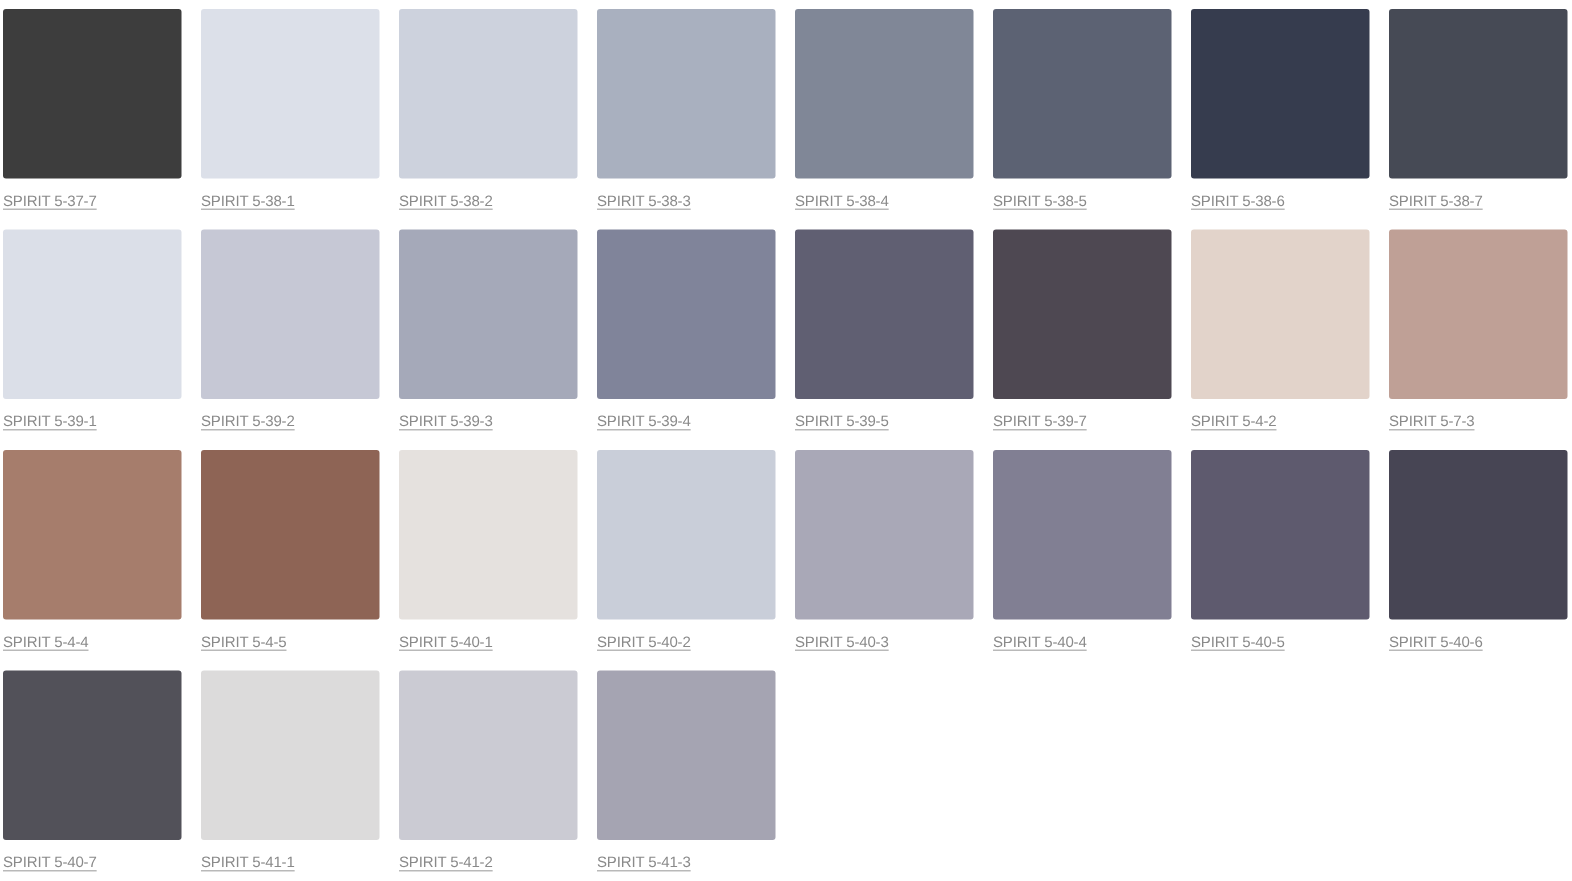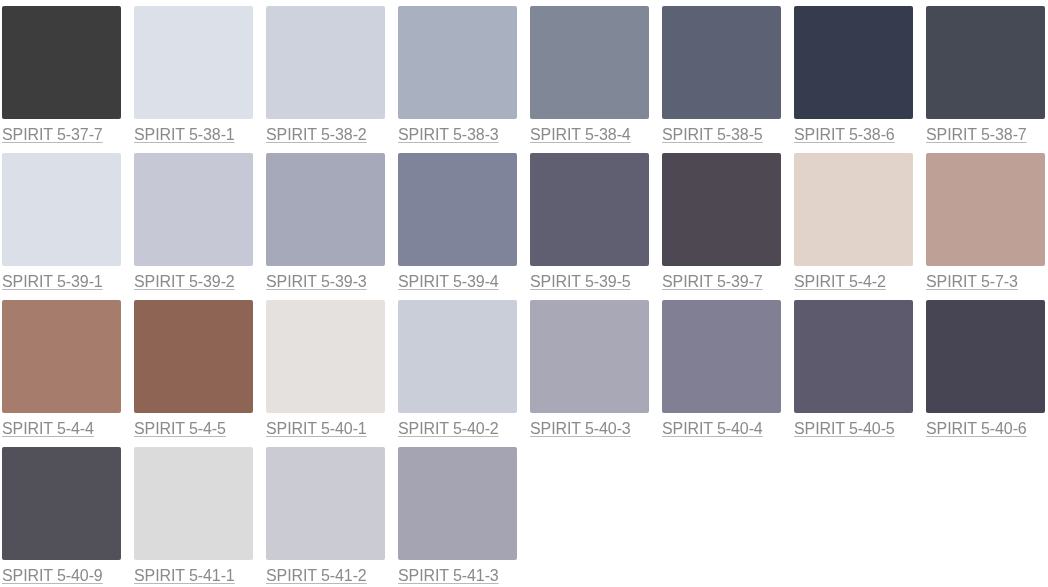--- a/index.html
+++ b/index.html
@@ -35,21 +35,21 @@
   .swatch-chip {
     width: 119px;
     height: 113px;
     border-radius: 2px;
     flex: none;
   }
 
   .swatch-label {
     display: inline-block;
     margin-top: 9px;
-    font-size: 16px;
+    font-size: 10px;
     line-height: 13px;
     letter-spacing: -0.1px;
     color: #8a8a8a;
     text-decoration: underline;
     text-decoration-color: #b9b9b9;
     text-underline-offset: 2px;
     white-space: nowrap;
     cursor: pointer;
   }
 </style>
@@ -148,21 +148,21 @@
     <div class="swatch-cell">
       <div class="swatch-chip" style="background: rgb(94, 90, 110);"></div>
       <a class="swatch-label">SPIRIT 5-40-5</a>
     </div>
     <div class="swatch-cell">
       <div class="swatch-chip" style="background: rgb(71, 69, 84);"></div>
       <a class="swatch-label">SPIRIT 5-40-6</a>
     </div>
     <div class="swatch-cell">
       <div class="swatch-chip" style="background: rgb(82, 81, 89);"></div>
-      <a class="swatch-label">SPIRIT 5-40-9</a>
+      <a class="swatch-label">SPIRIT 5-40-7</a>
     </div>
     <div class="swatch-cell">
       <div class="swatch-chip" style="background: rgb(220, 219, 219);"></div>
       <a class="swatch-label">SPIRIT 5-41-1</a>
     </div>
     <div class="swatch-cell">
       <div class="swatch-chip" style="background: rgb(203, 203, 211);"></div>
       <a class="swatch-label">SPIRIT 5-41-2</a>
     </div>
     <div class="swatch-cell">

